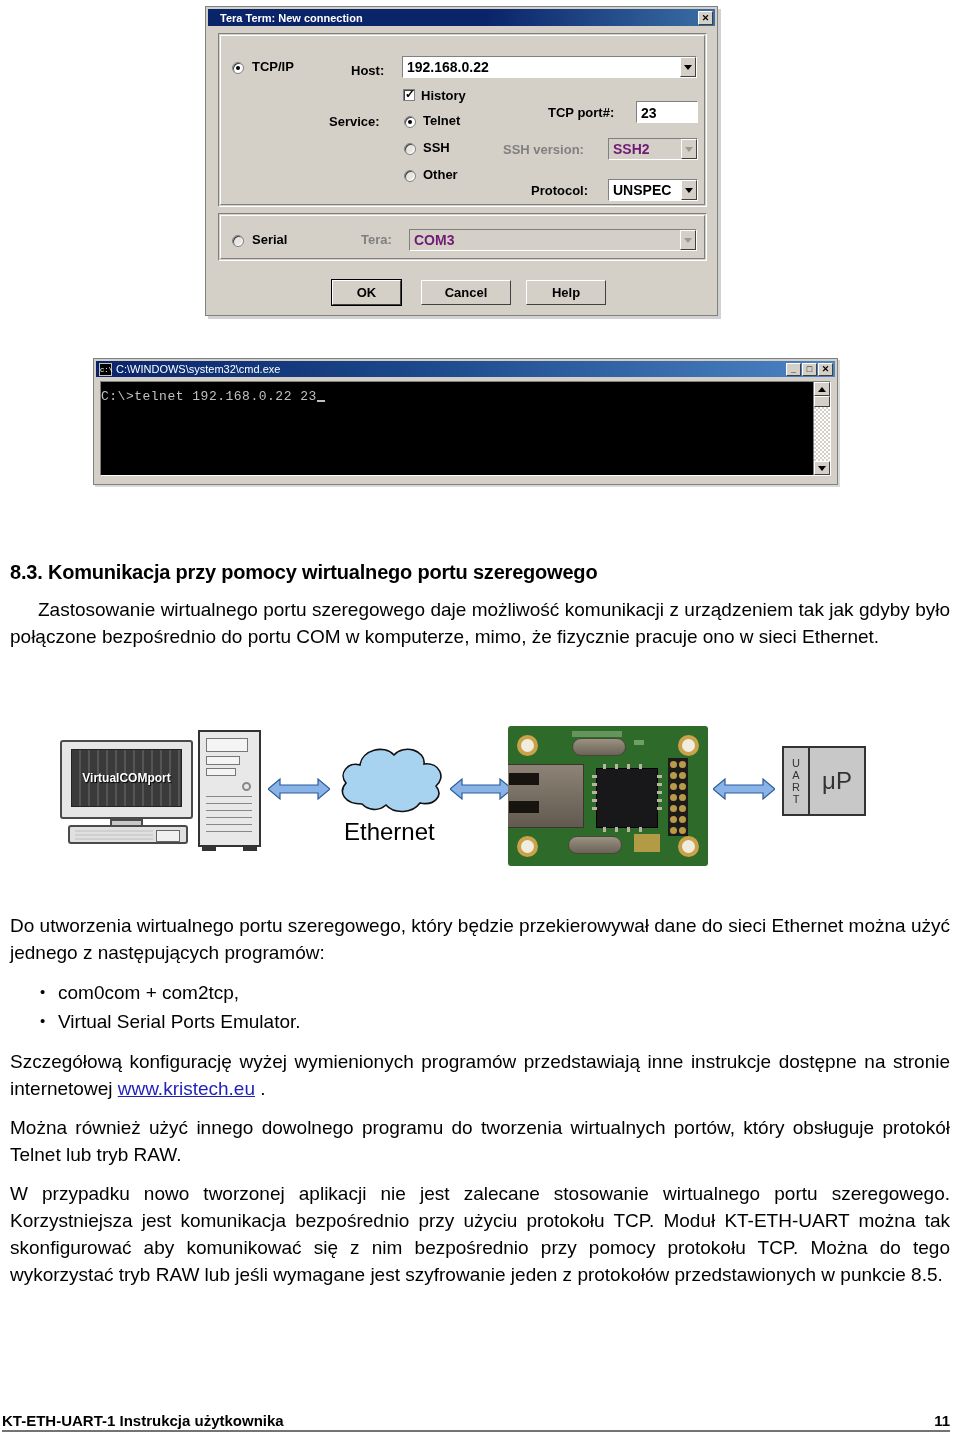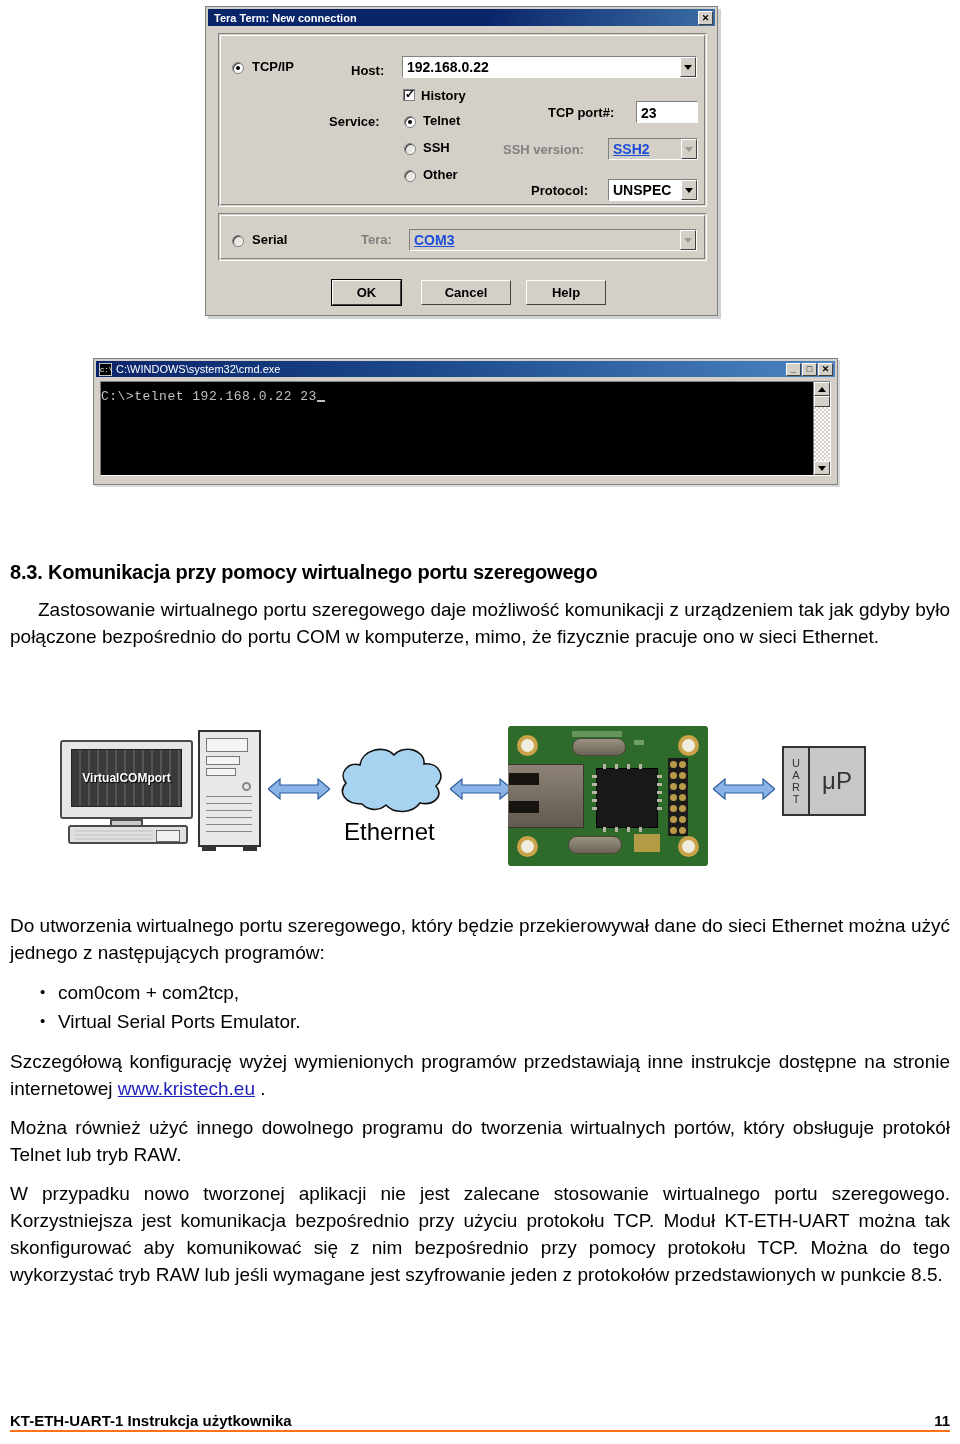--- a/index.html
+++ b/index.html
@@ -12,21 +12,21 @@
   
   #teraterm{
     position:absolute;left:205px;top:6px;width:513px;height:310px;
     background:#d4d0c8;border:1px solid #808080;
     box-shadow:3px 3px 0 rgba(0,0,0,0.18);
     box-sizing:border-box;
   }
   #tt-titlebar{
     height:17px;margin:2px 2px 0 2px;
     background:linear-gradient(to right,#0a246a 0%,#0a246a 55%,#3a6ea5 100%);
-    display:flex;align-items:center;padding:0 2px 0 6px;
+    display:flex;align-items:center;padding:0 2px 0 12px;
   }
   #tt-title{
     color:#fff;font-size:11px;font-weight:bold;letter-spacing:0px;
     font-family:"Liberation Sans", sans-serif;flex:1;white-space:nowrap;
   }
   .tt-sysbtn{
     width:15px;height:14px;background:#d4d0c8;
     border:1px solid;border-color:#ffffff #404040 #404040 #ffffff;
     font-size:9px;line-height:12px;text-align:center;font-weight:bold;
     color:#000;box-sizing:border-box;font-family:"Liberation Sans", sans-serif;
@@ -79,21 +79,21 @@
   .tt-combo{
     position:absolute;background:#ffffff;
     border:1px solid;border-color:#808080 #ffffff #ffffff #808080;
     box-sizing:border-box;display:flex;align-items:center;
   }
   .tt-combo .val{
     flex:1;font-size:14px;font-weight:bold;padding-left:4px;color:#000;
     white-space:nowrap;overflow:hidden;font-family:"Liberation Sans", sans-serif;
   }
   .tt-combo.disabled{background:#d4d0c8;}
-  .tt-combo.disabled .val{color:#1d4ed8;text-decoration:underline;}
+  .tt-combo.disabled .val{color:#701a75;}
   .tt-arrow{
     width:16px;height:100%;background:#d4d0c8;
     border:1px solid;border-color:#ffffff #404040 #404040 #ffffff;
     box-sizing:border-box;display:flex;align-items:center;justify-content:center;
   }
   .tt-arrow i{
     display:block;width:0;height:0;border-left:4px solid transparent;
     border-right:4px solid transparent;border-top:5px solid #000;
   }
   .tt-arrow.dim i{border-top-color:#9a9a94;}
@@ -254,22 +254,22 @@
   #uart-block{position:absolute;left:782px;top:28px;width:84px;height:70px;
     background:#c8c8c8;border:2px solid #333;box-sizing:border-box;display:flex;}
   #uart-col{width:26px;border-right:2px solid #333;display:flex;flex-direction:column;
     align-items:center;justify-content:center;box-sizing:border-box;}
   #uart-col span{font-size:11px;line-height:12px;color:#333;font-family:"Liberation Sans", sans-serif;}
   #up-col{flex:1;display:flex;align-items:center;justify-content:center;}
   #up-col span{font-size:24px;color:#333;font-family:"Liberation Sans", sans-serif;}
 
   
   #footer{
-    position:absolute;left:10px;right:10px;bottom:12px;
-    border-bottom:2px solid #f97316;padding-bottom:1px;
+    position:absolute;left:2px;right:10px;bottom:12px;
+    border-bottom:2px solid #737373;padding-bottom:1px;
     display:flex;align-items:flex-end;justify-content:space-between;
   }
   #footer-left{font-size:15px;font-weight:bold;font-family:"Liberation Sans", sans-serif;}
   #footer-right{font-size:15px;font-weight:bold;font-family:"Liberation Sans", sans-serif;}
 </style>
 </head>
 <body>
 
 <div id="teraterm">
 

